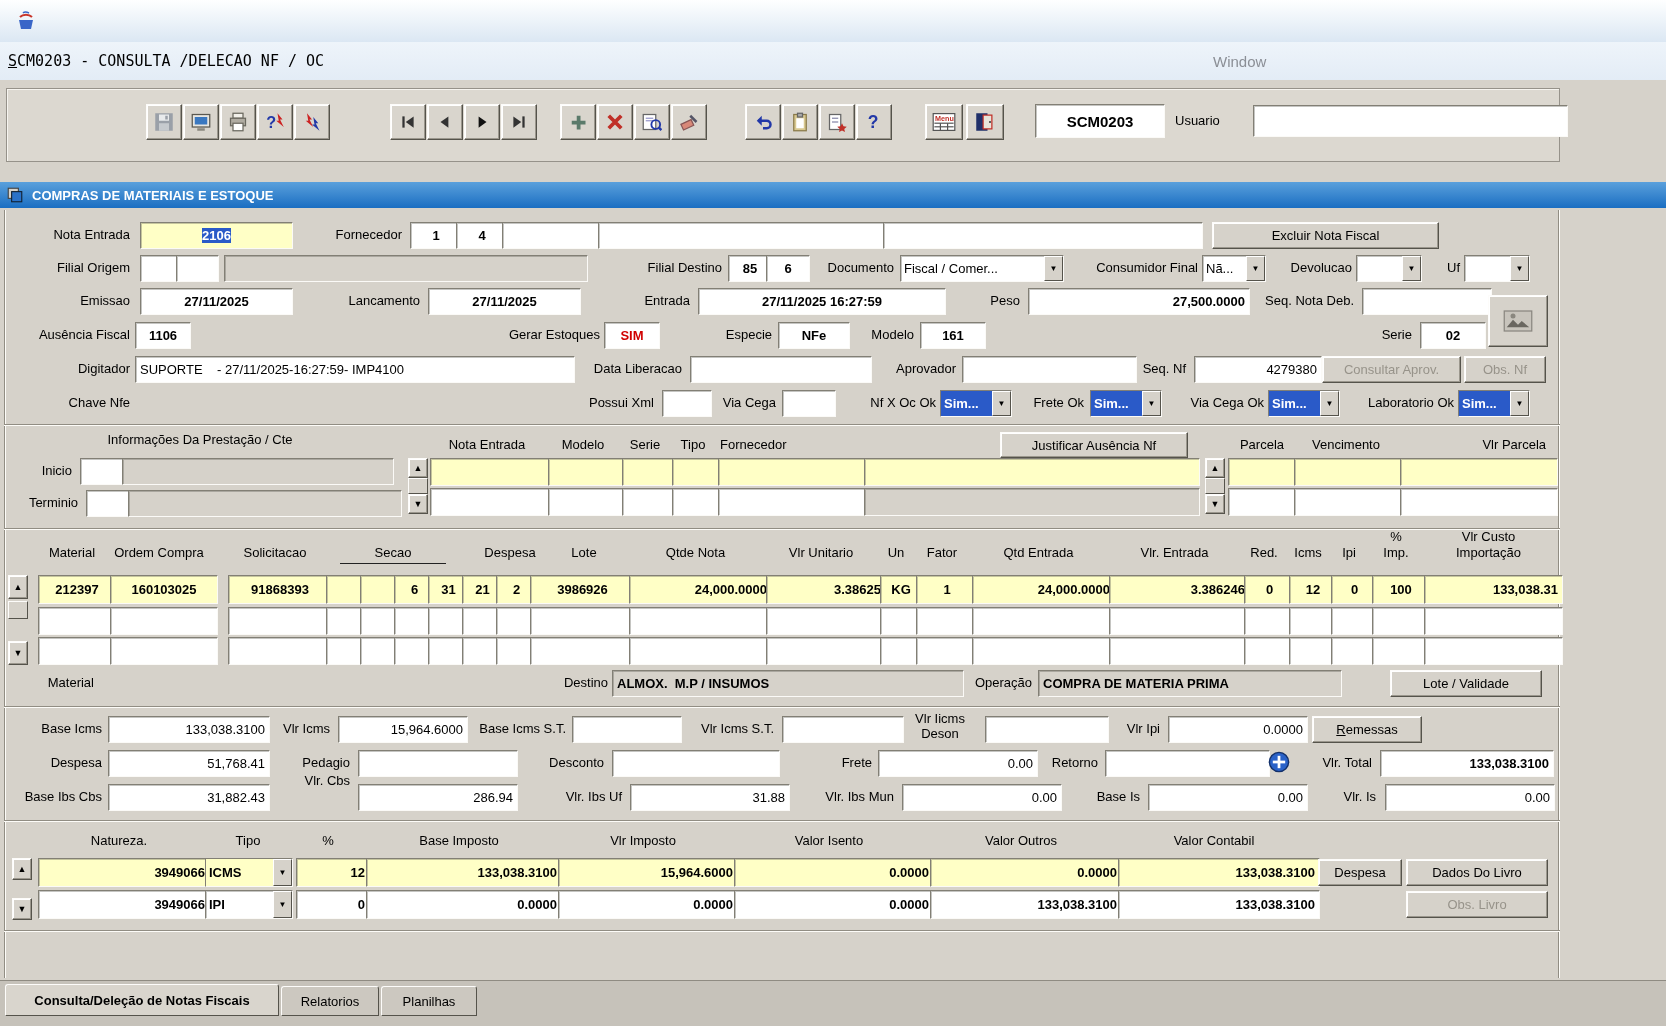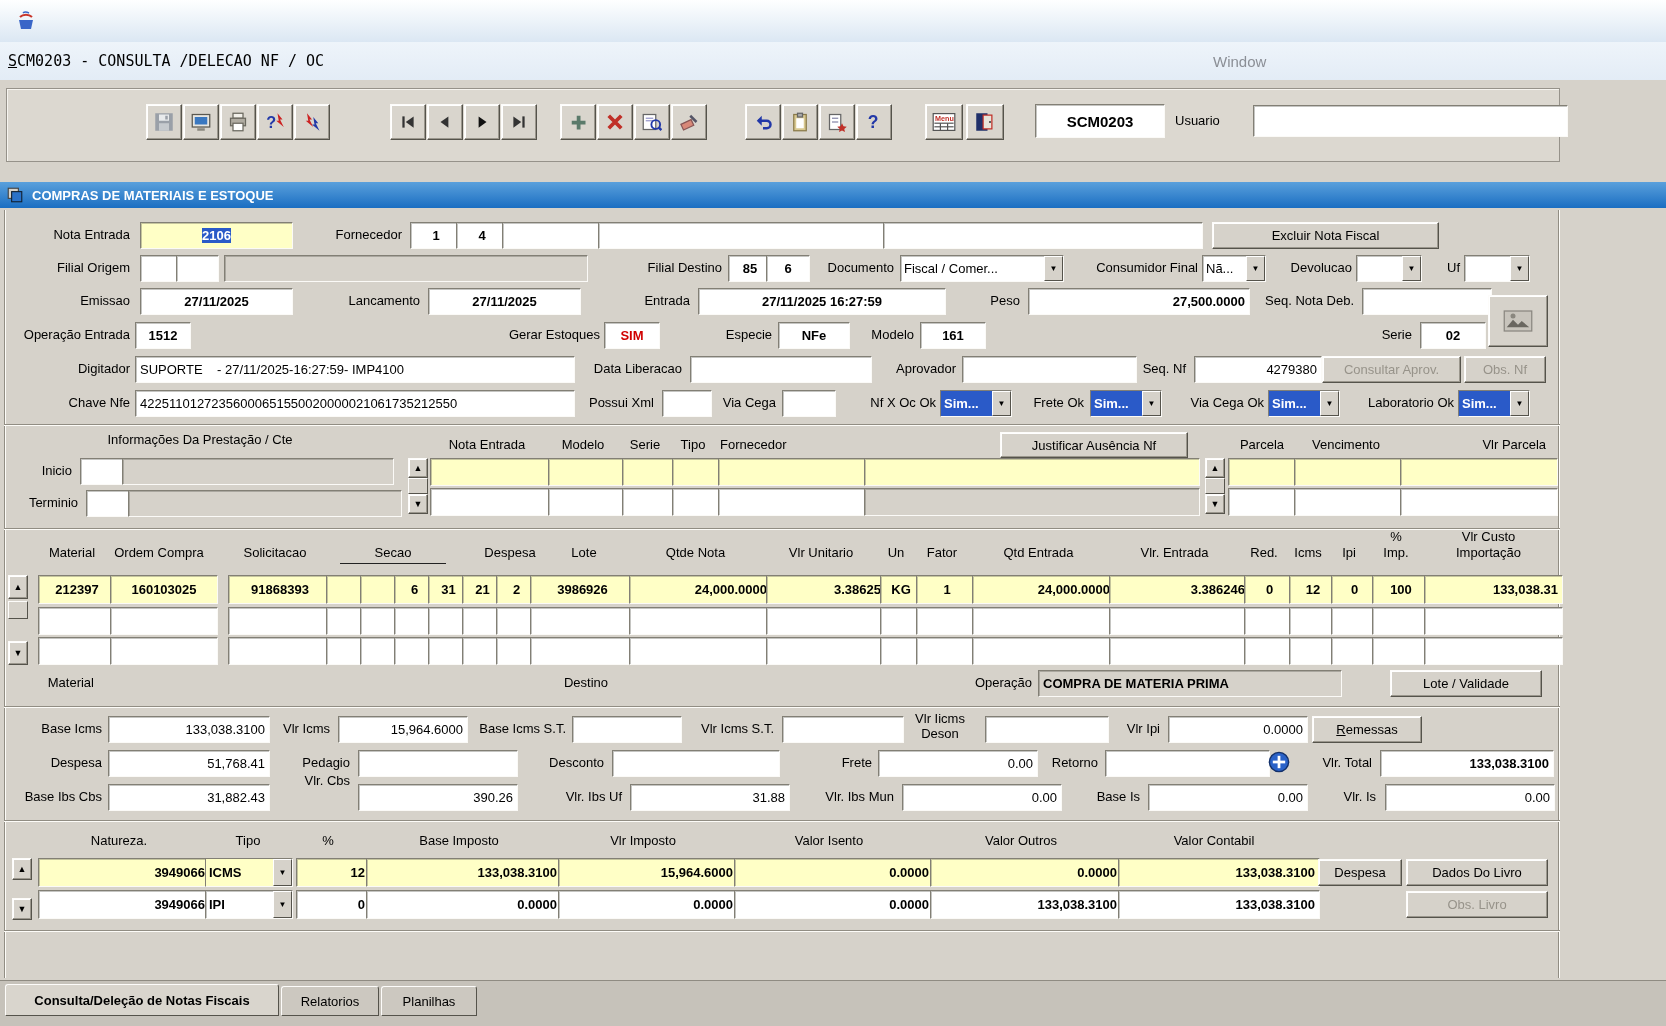--- a/index.html
+++ b/index.html
@@ -259,22 +259,22 @@
   <div class="lbl" style="left:956px;top:288px;width:64px;height:25px">Peso</div>
   <div class="fld r" style="left:1028px;top:288px;width:212px;height:25px">27,500.0000</div>
   <div class="lbl" style="left:1246px;top:288px;width:108px;height:25px">Seq. Nota Deb.</div>
   <div class="fld n" style="left:1362px;top:288px;width:120px;height:25px"></div>
   <div class="btn" style="left:1488px;top:295px;width:58px;height:50px"><svg width="30" height="24" viewBox="0 0 24 18">
         <rect x="1" y="1" width="22" height="16" fill="#c8c4bc" stroke="#8a8780"></rect>
         <path d="M3 14l5-6 4 4 3-3 6 5z" fill="#6a6760"></path>
         <circle cx="8" cy="5" r="2" fill="#8a877f"></circle>
       </svg></div>
 
-  <div class="lbl" style="left:6px;top:322px;width:124px;height:25px">Operação Entrada</div>
-  <div class="fld c" style="left:135px;top:322px;width:46px;height:25px">1512</div>
+  <div class="lbl" style="left:6px;top:322px;width:124px;height:25px">Ausência Fiscal</div>
+  <div class="fld c" style="left:135px;top:322px;width:46px;height:25px">1106</div>
   <div class="lbl" style="left:486px;top:322px;width:114px;height:25px">Gerar Estoques</div>
   <div class="fld c" style="left:604px;top:322px;width:46px;height:25px;color:#d00000">SIM</div>
   <div class="lbl" style="left:712px;top:322px;width:60px;height:25px">Especie</div>
   <div class="fld c" style="left:778px;top:322px;width:62px;height:25px">NFe</div>
   <div class="lbl" style="left:856px;top:322px;width:58px;height:25px">Modelo</div>
   <div class="fld c" style="left:920px;top:322px;width:56px;height:25px">161</div>
   <div class="lbl" style="left:1368px;top:322px;width:44px;height:25px">Serie</div>
   <div class="fld c" style="left:1420px;top:322px;width:56px;height:25px">02</div>
 
   <div class="lbl" style="left:14px;top:356px;width:116px;height:25px">Digitador</div>
@@ -282,21 +282,20 @@
   <div class="lbl" style="left:572px;top:356px;width:110px;height:25px">Data Liberacao</div>
   <div class="fld n" style="left:690px;top:356px;width:172px;height:25px"></div>
   <div class="lbl" style="left:872px;top:356px;width:84px;height:25px">Aprovador</div>
   <div class="fld n" style="left:962px;top:356px;width:165px;height:25px"></div>
   <div class="lbl" style="left:1130px;top:356px;width:56px;height:25px">Seq. Nf</div>
   <div class="fld r n" style="left:1194px;top:356px;width:118px;height:25px">4279380</div>
   <div class="btn dis" style="left:1322px;top:356px;width:137px;height:25px">Consultar Aprov.</div>
   <div class="btn dis" style="left:1464px;top:356px;width:80px;height:25px">Obs. Nf</div>
 
   <div class="lbl" style="left:14px;top:390px;width:116px;height:25px">Chave Nfe</div>
-  <div class="fld n" style="left:135px;top:390px;width:430px;height:25px">42251101272356000651550020000021061735212550</div>
   <div class="lbl" style="left:570px;top:390px;width:84px;height:25px">Possui Xml</div>
   <div class="fld n" style="left:662px;top:390px;width:40px;height:25px"></div>
   <div class="lbl" style="left:710px;top:390px;width:66px;height:25px">Via Cega</div>
   <div class="fld n" style="left:782px;top:390px;width:44px;height:25px"></div>
   <div class="lbl" style="left:842px;top:390px;width:94px;height:25px">Nf X Oc Ok</div>
   <div class="drop blue" style="left:940px;top:390px;width:70px;height:25px">
       <span class="val">Sim...</span>
       <span class="arr">▼</span>
     </div>
   <div class="lbl" style="left:1018px;top:390px;width:66px;height:25px">Frete Ok</div>
@@ -448,20 +447,21 @@
   <div class="fld n" style="left:972px;top:637px;width:133px;height:26px"></div>
   <div class="fld n" style="left:1109px;top:637px;width:131px;height:26px"></div>
   <div class="fld n" style="left:1244px;top:637px;width:41px;height:26px"></div>
   <div class="fld n" style="left:1289px;top:637px;width:38px;height:26px"></div>
   <div class="fld n" style="left:1331px;top:637px;width:37px;height:26px"></div>
   <div class="fld n" style="left:1372px;top:637px;width:48px;height:26px"></div>
   <div class="fld n" style="left:1424px;top:637px;width:129px;height:26px"></div>
 
   <div class="lbl" style="left:28px;top:670px;width:66px;height:25px">Material</div>
   <div class="lbl" style="left:548px;top:670px;width:60px;height:25px">Destino</div>
+  <div class="fld g" style="left:612px;top:670px;width:342px;height:25px">ALMOX.  M.P / INSUMOS</div>
   <div class="lbl" style="left:958px;top:670px;width:74px;height:25px">Operação</div>
   <div class="fld g" style="left:1038px;top:670px;width:294px;height:25px">COMPRA DE MATERIA PRIMA</div>
   <div class="btn" style="left:1390px;top:670px;width:150px;height:25px">Lote / Validade</div>
 
   <div class="groove" style="left:4px;top:706px;width:1556px"></div>
 
   <div class="lbl" style="left:16px;top:716px;width:86px;height:25px">Base Icms</div>
   <div class="fld r n" style="left:108px;top:716px;width:152px;height:25px">133,038.3100</div>
   <div class="lbl" style="left:264px;top:716px;width:66px;height:25px">Vlr Icms</div>
   <div class="fld r n" style="left:338px;top:716px;width:120px;height:25px">15,964.6000</div>
@@ -492,21 +492,21 @@
         <circle cx="8" cy="8" r="7" fill="#2a62c8" stroke="#13306a"></circle>
         <rect x="7" y="3.5" width="2" height="9" fill="#fff"></rect>
         <rect x="3.5" y="7" width="9" height="2" fill="#fff"></rect>
       </svg></span>
   <div class="lbl" style="left:1298px;top:750px;width:74px;height:25px">Vlr. Total</div>
   <div class="fld r" style="left:1380px;top:750px;width:164px;height:25px">133,038.3100</div>
 
   <div class="lbl" style="left:8px;top:784px;width:94px;height:25px">Base Ibs Cbs</div>
   <div class="fld r n" style="left:108px;top:784px;width:152px;height:25px">31,882.43</div>
   <div class="lbl" style="left:286px;top:768px;width:64px;height:25px">Vlr. Cbs</div>
-  <div class="fld r n" style="left:358px;top:784px;width:150px;height:25px">390.26</div>
+  <div class="fld r n" style="left:358px;top:784px;width:150px;height:25px">286.94</div>
   <div class="lbl" style="left:544px;top:784px;width:78px;height:25px">Vlr. Ibs Uf</div>
   <div class="fld r n" style="left:630px;top:784px;width:150px;height:25px">31.88</div>
   <div class="lbl" style="left:796px;top:784px;width:98px;height:25px">Vlr. Ibs Mun</div>
   <div class="fld r n" style="left:902px;top:784px;width:150px;height:25px">0.00</div>
   <div class="lbl" style="left:1078px;top:784px;width:62px;height:25px">Base Is</div>
   <div class="fld r n" style="left:1148px;top:784px;width:150px;height:25px">0.00</div>
   <div class="lbl" style="left:1326px;top:784px;width:50px;height:25px">Vlr. Is</div>
   <div class="fld r n" style="left:1385px;top:784px;width:160px;height:25px">0.00</div>
 
   <div class="groove" style="left:4px;top:820px;width:1556px"></div>

